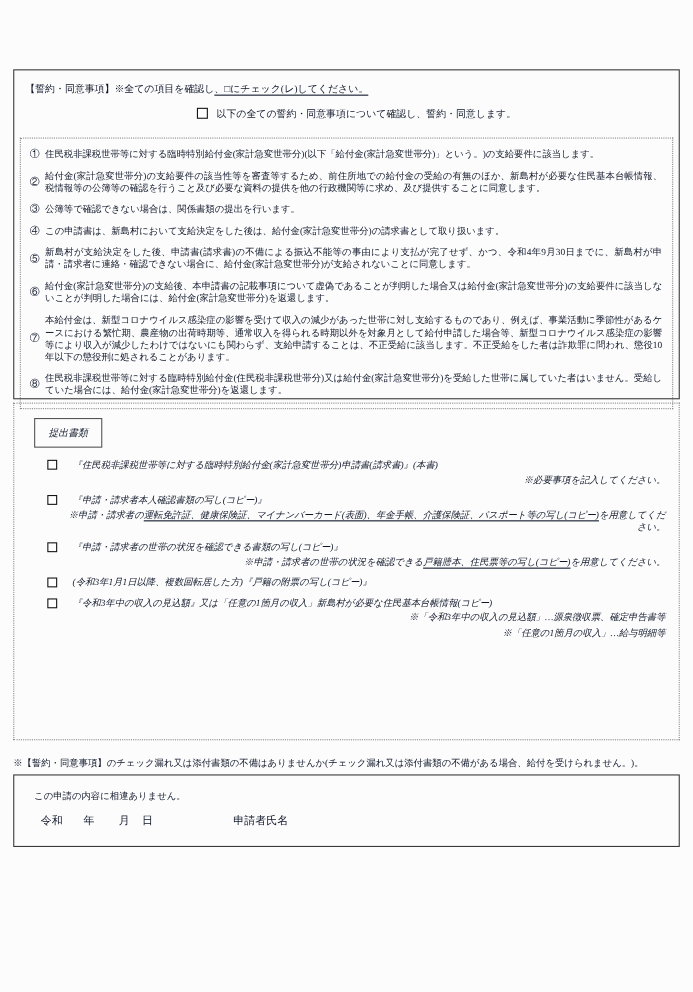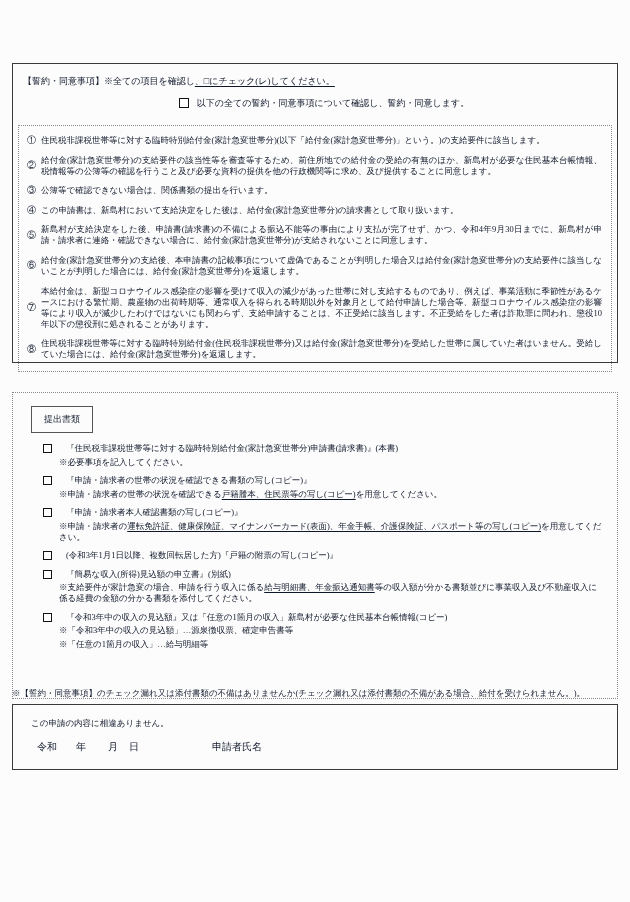--- a/index.html
+++ b/index.html
@@ -16,28 +16,28 @@
   .pledge-title { margin:11px 10px 0 10px; font-size:9px; line-height:12px; white-space:nowrap; }
   .agree-row { display:flex; align-items:center; margin:10px 0 16px 18px; font-size:9px; line-height:12px;justify-content:center; }
   .cb { flex:0 0 auto; width:10px; height:10px; border:1.4px solid #141414; background:#fff; display:inline-block; }
   .agree-row .agree-label { margin-left:8px; }
   .p-items { margin:9px auto 0; width:594px; height:247px; border:1px dotted #8a8a8a; padding:9px 9px 0 5px; overflow:hidden; }
   .p-item { display:flex; margin-bottom:8.6px; font-size:8.5px; line-height:11px; }
   .p-num { flex:0 0 15px; text-align:center; align-self:center; font-size:9px; }
   .p-text { flex:1; text-align:justify; margin-left:2px; }
 
   
-  .docs-box { position:absolute; left:12px; top:392px; width:606px; height:307px; border:1px dotted #8a8a8a; overflow:hidden; }
+  .docs-box { position:absolute; left:12px; top:366px; width:606px; height:307px; border:1px dotted #8a8a8a; overflow:hidden;font-style:italic; }
   .docs-label { margin:13px 0 0 18px; width:62px; height:27px; border:1px solid #555; display:flex; align-items:center; justify-content:center; font-size:9px; }
   .d-items { margin:10px 12px 0 30px; }
   .d-item { margin-bottom:7.5px; font-size:8.5px; line-height:11px; }
   .d-title { display:flex; align-items:flex-start; }
   .cb2 { flex:0 0 auto; width:9px; height:9px; border:1.2px solid #141414; background:#fff; display:inline-block; margin-top:1px; }
   .d-title-text { margin-left:14px; }
-  .d-note { margin:2.5px 0 0 16px; text-align:left; }
+  .d-note { margin:2.5px 0 0 16px; text-align:right; }
 
   
   .warning { position:absolute; left:12px; top:688px; width:612px; font-size:8.5px; line-height:11px; white-space:nowrap; }
   .sign-box { position:absolute; left:12px; top:704px; width:606px; height:66px; border:1px solid #3a3a3a; }
   .decl { margin:13px 0 0 18px; font-size:8.5px; line-height:11px; }
   .date-row { display:flex; margin:12px 0 0 24px; font-size:10px; line-height:11px; }
   .sp-era { margin-right:19px; }
   .sp-year { margin-right:22px; }
   .sp-month { margin-right:11px; }
   .sp-day { margin-right:73px; }
@@ -95,43 +95,36 @@
         <div class="d-item">
           <div class="d-title">
             <span class="cb2"></span>
             <span class="d-title-text"><span>『住民税非課税世帯等に対する臨時特別給付金(家計急変世帯分)申請書(請求書)』(本書)</span></span>
           </div>
           <div class="d-note"><span>※必要事項を記入してください。</span></div>
         </div>
         <div class="d-item">
           <div class="d-title">
             <span class="cb2"></span>
+            <span class="d-title-text"><span>『申請・請求者本人確認書類の写し(コピー)』</span></span>
+          </div>
+          <div class="d-note"><span>※申請・請求者の</span><span class="ul">運転免許証、健康保険証、マイナンバーカード(表面)、年金手帳、介護保険証、パスポート等の写し(コピー)</span><span>を用意してください。</span></div>
+        </div>
+        <div class="d-item">
+          <div class="d-title">
+            <span class="cb2"></span>
             <span class="d-title-text"><span>『申請・請求者の世帯の状況を確認できる書類の写し(コピー)』</span></span>
           </div>
           <div class="d-note"><span>※申請・請求者の世帯の状況を確認できる</span><span class="ul">戸籍謄本、住民票等の写し(コピー)</span><span>を用意してください。</span></div>
         </div>
         <div class="d-item">
           <div class="d-title">
             <span class="cb2"></span>
-            <span class="d-title-text"><span>『申請・請求者本人確認書類の写し(コピー)』</span></span>
-          </div>
-          <div class="d-note"><span>※申請・請求者の</span><span class="ul">運転免許証、健康保険証、マイナンバーカード(表面)、年金手帳、介護保険証、パスポート等の写し(コピー)</span><span>を用意してください。</span></div>
-        </div>
-        <div class="d-item">
-          <div class="d-title">
-            <span class="cb2"></span>
             <span class="d-title-text"><span>(令和3年1月1日以降、複数回転居した方)『戸籍の附票の写し(コピー)』</span></span>
           </div>
-        </div>
-        <div class="d-item">
-          <div class="d-title">
-            <span class="cb2"></span>
-            <span class="d-title-text"><span>『簡易な収入(所得)見込額の申立書』(別紙)</span></span>
-          </div>
-          <div class="d-note"><span>※支給要件が家計急変の場合、申請を行う収入に係る</span><span class="ul">給与明細書、年金振込通知書</span><span>等の収入額が分かる書類並びに事業収入及び不動産収入に係る経費の金額の分かる書類を添付してください。</span></div>
         </div>
         <div class="d-item">
           <div class="d-title">
             <span class="cb2"></span>
             <span class="d-title-text"><span>『令和3年中の収入の見込額』又は「任意の1箇月の収入」新島村が必要な住民基本台帳情報(コピー)</span></span>
           </div>
           <div class="d-note"><span>※「令和3年中の収入の見込額」…源泉徴収票、確定申告書等</span></div>
           <div class="d-note"><span>※「任意の1箇月の収入」…給与明細等</span></div>
         </div>
       </div>

